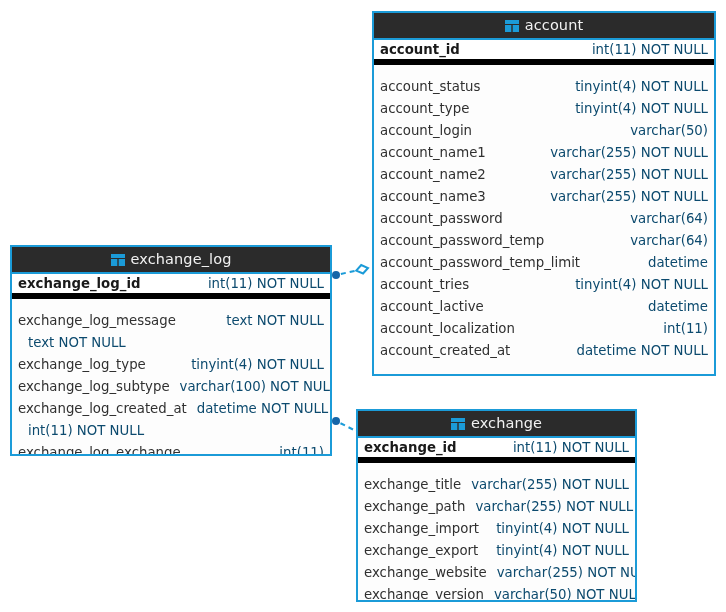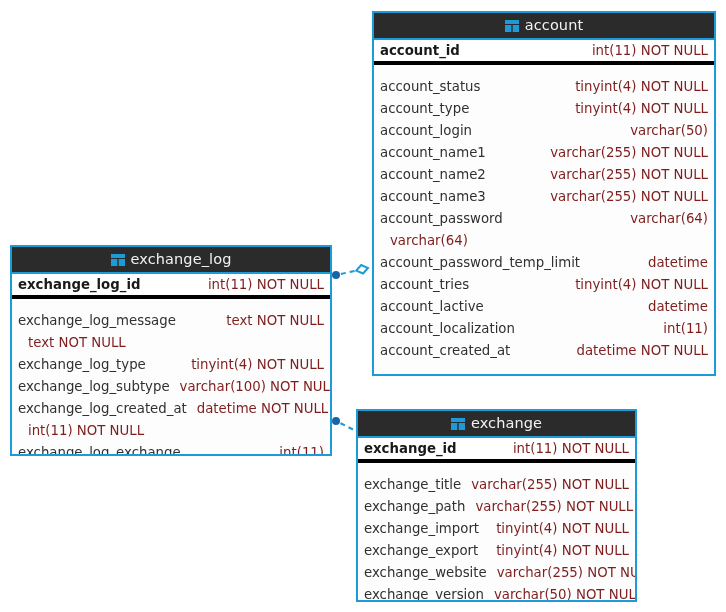--- a/index.html
+++ b/index.html
@@ -60,28 +60,28 @@
     align-items: center;
     justify-content: space-between;
     height: 22px;
     padding: 0 6px;
     font-size: 13.3px;
     color: #303030;
     white-space: nowrap;
     box-sizing: border-box;
   }
   .row.pk {
-    border-bottom: 4px solid #000000;
+    border-bottom: 6px solid #000000;
     height: 25px;
     background: #ffffff;
   }
   .row.pk .col-name { font-weight: bold; color: #1a1a1a; }
   .rows-body { padding-top: 10px; padding-bottom: 2px; }
   .col-name { text-align: left; }
-  .col-type { text-align: right; color: #7f1d1d; padding-left: 10px; }
+  .col-type { text-align: right; color: #0c4a6e; padding-left: 10px; }
 
   .rel-layer {
     position: absolute;
     left: 0; top: 0;
     width: 726px; height: 612px;
     pointer-events: none;
   }
 </style>
 </head>
 <body>
@@ -137,20 +137,21 @@
         </div>
         <div class="row">
           <span class="col-name">account_name3</span>
           <span class="col-type">varchar(255) NOT NULL</span>
         </div>
         <div class="row">
           <span class="col-name">account_password</span>
           <span class="col-type">varchar(64)</span>
         </div>
         <div class="row">
+          <span class="col-name">account_password_temp</span>
           <span class="col-type">varchar(64)</span>
         </div>
         <div class="row">
           <span class="col-name">account_password_temp_limit</span>
           <span class="col-type">datetime</span>
         </div>
         <div class="row">
           <span class="col-name">account_tries</span>
           <span class="col-type">tinyint(4) NOT NULL</span>
         </div>

